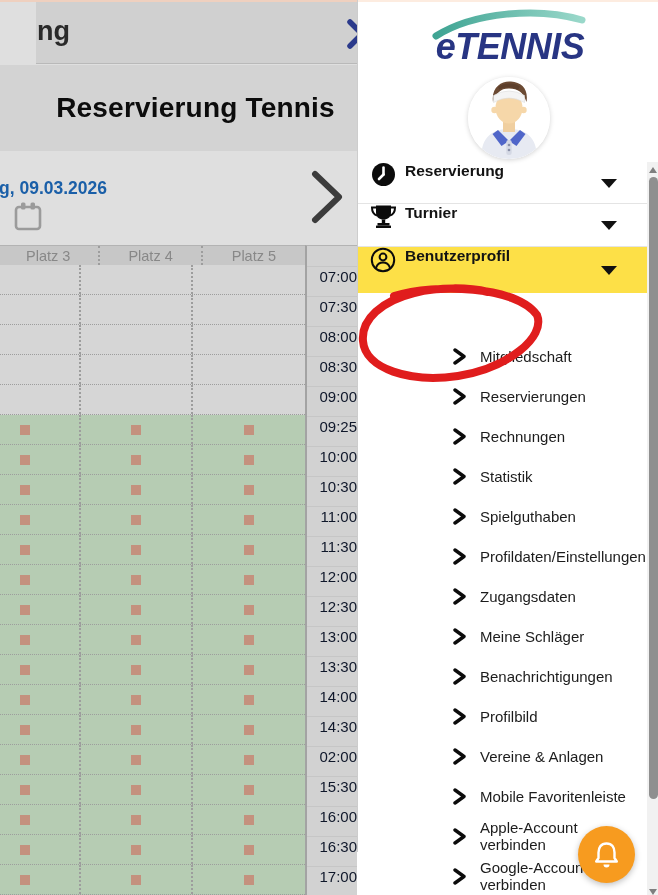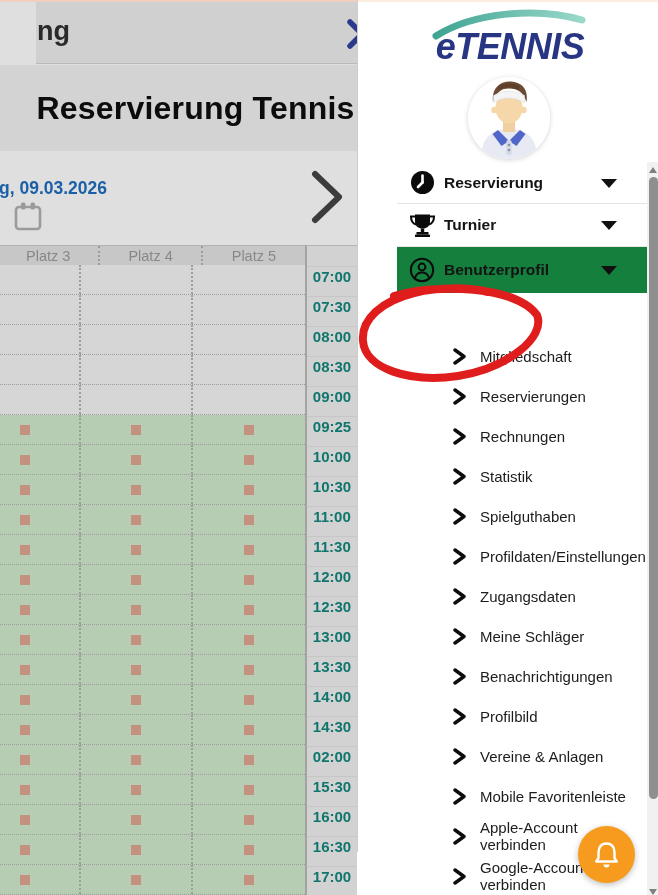--- a/index.html
+++ b/index.html
@@ -7,21 +7,21 @@
   body { font-family:"Liberation Sans", sans-serif; }
   #stage { position:relative; width:658px; height:895px; overflow:hidden; background:#fff; }
 
   
   #left-panel { position:absolute; left:0; top:0; width:357px; height:895px; background:#dfdfdf; }
   .pink-strip { position:absolute; left:0; top:0; width:100%; height:2px; background:#efd0bf; z-index:5; }
   #topbar { position:absolute; left:0; top:2px; width:357px; height:62px; background:#d0d0d0; border-bottom:1px solid #b9b9b9;margin-left:36px; }
   #topbar .frag { position:absolute; left:1px; top:14px; font-size:27px; font-weight:bold; color:#2a2a2a; }
   #close-btn { position:absolute; left:308px; top:14px; width:36px; height:36px; cursor:pointer; }
   #titlebar { position:absolute; left:0; top:65px; width:357px; height:86px; background:#d3d3d3; display:flex; align-items:center; justify-content:center; padding-left:34px; }
-  #titlebar .t { font-size:32px; font-weight:bold; color:#0c0c0c; letter-spacing:.2px; }
+  #titlebar .t { font-size:28px; font-weight:bold; color:#0c0c0c; letter-spacing:.2px; }
   #datebar { position:absolute; left:0; top:151px; width:357px; height:94px; background:#dfdfdf;text-align:right; }
   #datebar .date { position:absolute; left:-1px; top:27px; font-size:17.5px; font-weight:bold; color:#1a5fa8; }
   #cal-icon { position:absolute; left:14px; top:51px; }
   #next-chev { position:absolute; left:309px; top:19px; }
 
   
   #grid-header { position:absolute; left:0; top:245px; width:305px; height:20px; background:#c7c7c7; border-top:1px solid #b3b3b3; display:flex;padding-left:24px; }
   .gh-cell { height:100%; display:flex; align-items:center; justify-content:center; font-size:14.5px; color:#888; }
   .gh-cell.c1 { width:81px; padding-right:26px; border-right:2px dotted #9d9d9d; }
   .gh-cell.c2 { width:112px; border-right:2px dotted #9d9d9d; }
@@ -31,32 +31,32 @@
   .slot-row.closed { background:#d6d6d6; }
   .slot-row.open { background:#b6ccb3; }
   .slot-cell { height:100%; display:flex; align-items:center; }
   .slot-cell.c1 { width:81px; border-right:2px dotted #9d9d9d; }
   .slot-cell.c2 { width:112px; border-right:2px dotted #9d9d9d; justify-content:center; }
   .slot-cell.c3 { width:112px; justify-content:center; }
   .sq { width:10px; height:10px; background:#c4917e; }
   .slot-cell.c1 .sq { margin-left:20px; }
   #time-gutter { position:absolute; left:305px; top:245px; width:52px; height:650px; background:#d2d2d2; border-left:2px solid #a3a3a3; border-top:1px solid #b3b3b3; }
   .tg-spacer { height:20px; }
-  .time-cell { height:30px; text-align:center; padding-top:1px; font-size:15px; color:#0f766e; border-top:1px solid #c6c6c6;font-weight:bold; }
+  .time-cell { height:30px; text-align:right; padding-top:1px; font-size:15px; color:#0f172a; border-top:1px solid #c6c6c6; }
   .time-cell:first-of-type { border-top:none; }
 
   
   #sidebar { position:absolute; left:357px; top:0; width:301px; height:852px; background:#fff; border-left:1px solid #cdcdcd; }
   #sidebar .pink-strip { background:#fdece0; }
   #logo { position:absolute; left:68px; top:5px; }
   #avatar-btn { position:absolute; left:110px; top:77px; width:82px; height:82px; border-radius:50%; background:#fff; box-shadow:0 1px 5px rgba(0,0,0,.18); cursor:pointer; }
   #menu { position:absolute; left:0; top:162px; width:289px; }
-  .menu-row { position:relative; height:43px; display:flex; align-items:center; padding-left:8px; border-top:1px solid #e4e4e4; cursor:pointer;margin-left:39px; }
+  .menu-row { position:relative; height:43px; display:flex; align-items:flex-start; padding-left:8px; border-top:1px solid #e4e4e4; cursor:pointer; }
   .menu-row:first-child { border-top:none; height:41px; }
-  .menu-row.active { background:#15803d; height:47px; }
+  .menu-row.active { background:#fde047; height:47px; }
   .menu-row .iconbox { width:34px; display:flex; justify-content:center; flex-shrink:0; }
   .menu-row .lbl { margin-left:5px; font-size:15.5px; font-weight:bold; color:#131313; }
   .caret { position:absolute; right:30px; top:50%; margin-top:-4px; width:0; height:0; border-left:8px solid transparent; border-right:8px solid transparent; border-top:9px solid #111; }
   #submenu { position:absolute; left:0; top:336px; width:289px; }
   .sub-row { height:40px; display:flex; align-items:center; cursor:pointer; }
   .sub-row svg { margin-left:47px; flex-shrink:0; }
   .sub-row .lbl { margin-left:13px; font-size:15px; color:#1c1c1c; }
 
   #red-circle { position:absolute; left:-2px; top:281px; pointer-events:none; }
 

